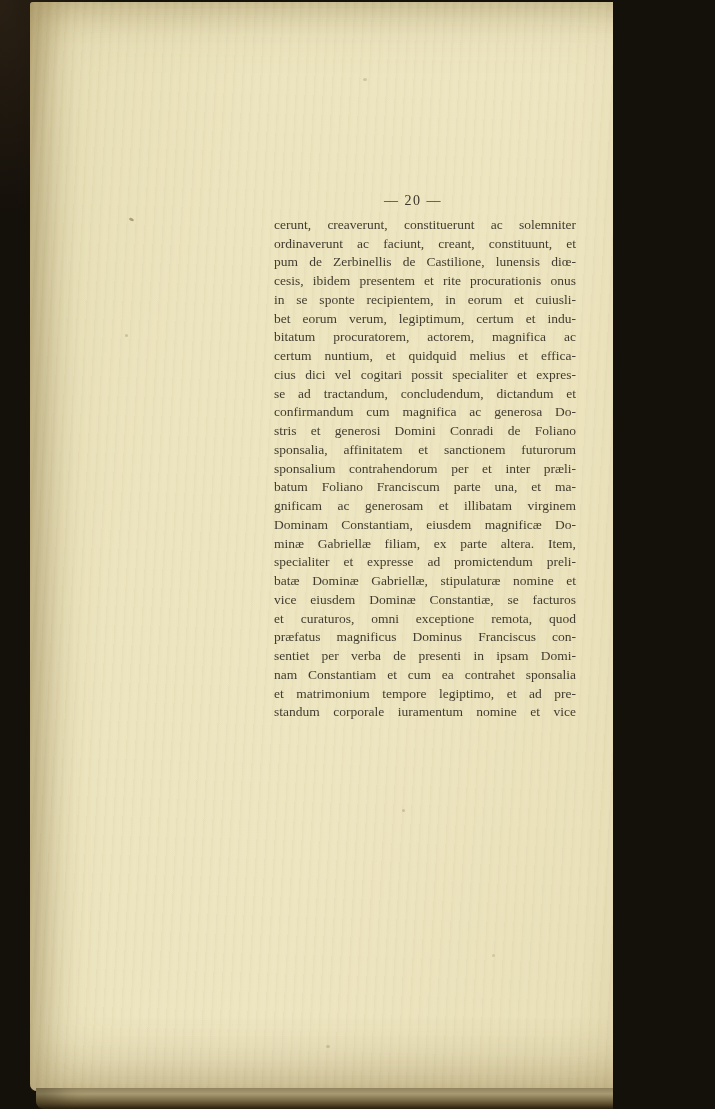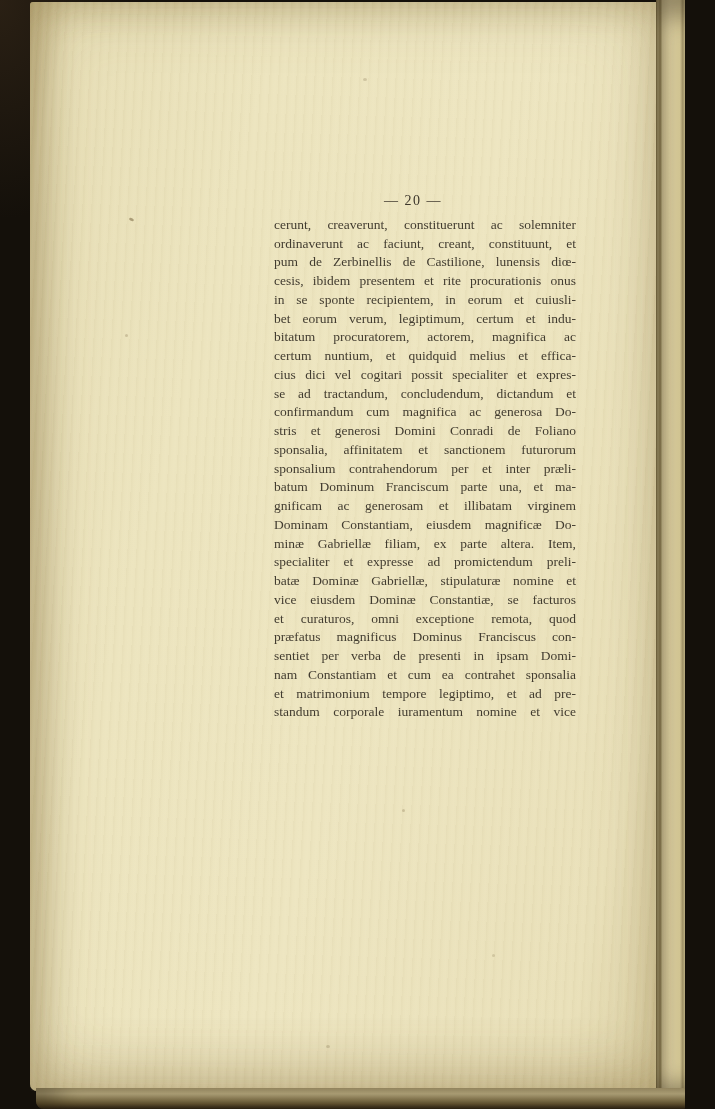--- a/index.html
+++ b/index.html
@@ -6,21 +6,21 @@
     --background: #14100a;
     --paper: #ece4be;
     --paper-edge: #d9cda3;
     --ink: #423c30;
     --fore-edge: #cfc293;
   }
   * { box-sizing: border-box; }
   html, body { margin: 0; padding: 0; background: var(--background); }
   .scan {
     position: relative;
-    width: 685px;
+    width: 613px;
     height: 1109px;
     overflow: hidden;
     background:
       radial-gradient(ellipse at 0% 0%, #2a2014 0%, rgba(42,32,20,0) 14%),
       radial-gradient(ellipse at 100% 100%, #241b10 0%, rgba(36,27,16,0) 18%),
       var(--background);
     font-family: "Liberation Serif", "DejaVu Serif", serif;
   }
   
   .page {
@@ -147,21 +147,21 @@
         <div class="text-line">in se sponte recipientem, in eorum et cuiusli-</div>
         <div class="text-line">bet eorum verum, legiptimum, certum et indu-</div>
         <div class="text-line">bitatum procuratorem, actorem, magnifica ac</div>
         <div class="text-line">certum nuntium, et quidquid melius et effica-</div>
         <div class="text-line">cius dici vel cogitari possit specialiter et expres-</div>
         <div class="text-line">se ad tractandum, concludendum, dictandum et</div>
         <div class="text-line">confirmandum cum magnifica ac generosa Do-</div>
         <div class="text-line">stris et generosi Domini Conradi de Foliano</div>
         <div class="text-line">sponsalia, affinitatem et sanctionem futurorum</div>
         <div class="text-line">sponsalium contrahendorum per et inter præli-</div>
-        <div class="text-line">batum Dominum Franciscum parte una, et ma-</div>
+        <div class="text-line">batum Foliano Franciscum parte una, et ma-</div>
         <div class="text-line">gnificam ac generosam et illibatam virginem</div>
         <div class="text-line">Dominam Constantiam, eiusdem magnificæ Do-</div>
         <div class="text-line">minæ Gabriellæ filiam, ex parte altera. Item,</div>
         <div class="text-line">specialiter et expresse ad promictendum preli-</div>
         <div class="text-line">batæ Dominæ Gabriellæ, stipulaturæ nomine et</div>
         <div class="text-line">vice eiusdem Dominæ Constantiæ, se facturos</div>
         <div class="text-line">et curaturos, omni exceptione remota, quod</div>
         <div class="text-line">præfatus magnificus Dominus Franciscus con-</div>
         <div class="text-line">sentiet per verba de presenti in ipsam Domi-</div>
         <div class="text-line">nam Constantiam et cum ea contrahet sponsalia</div>

